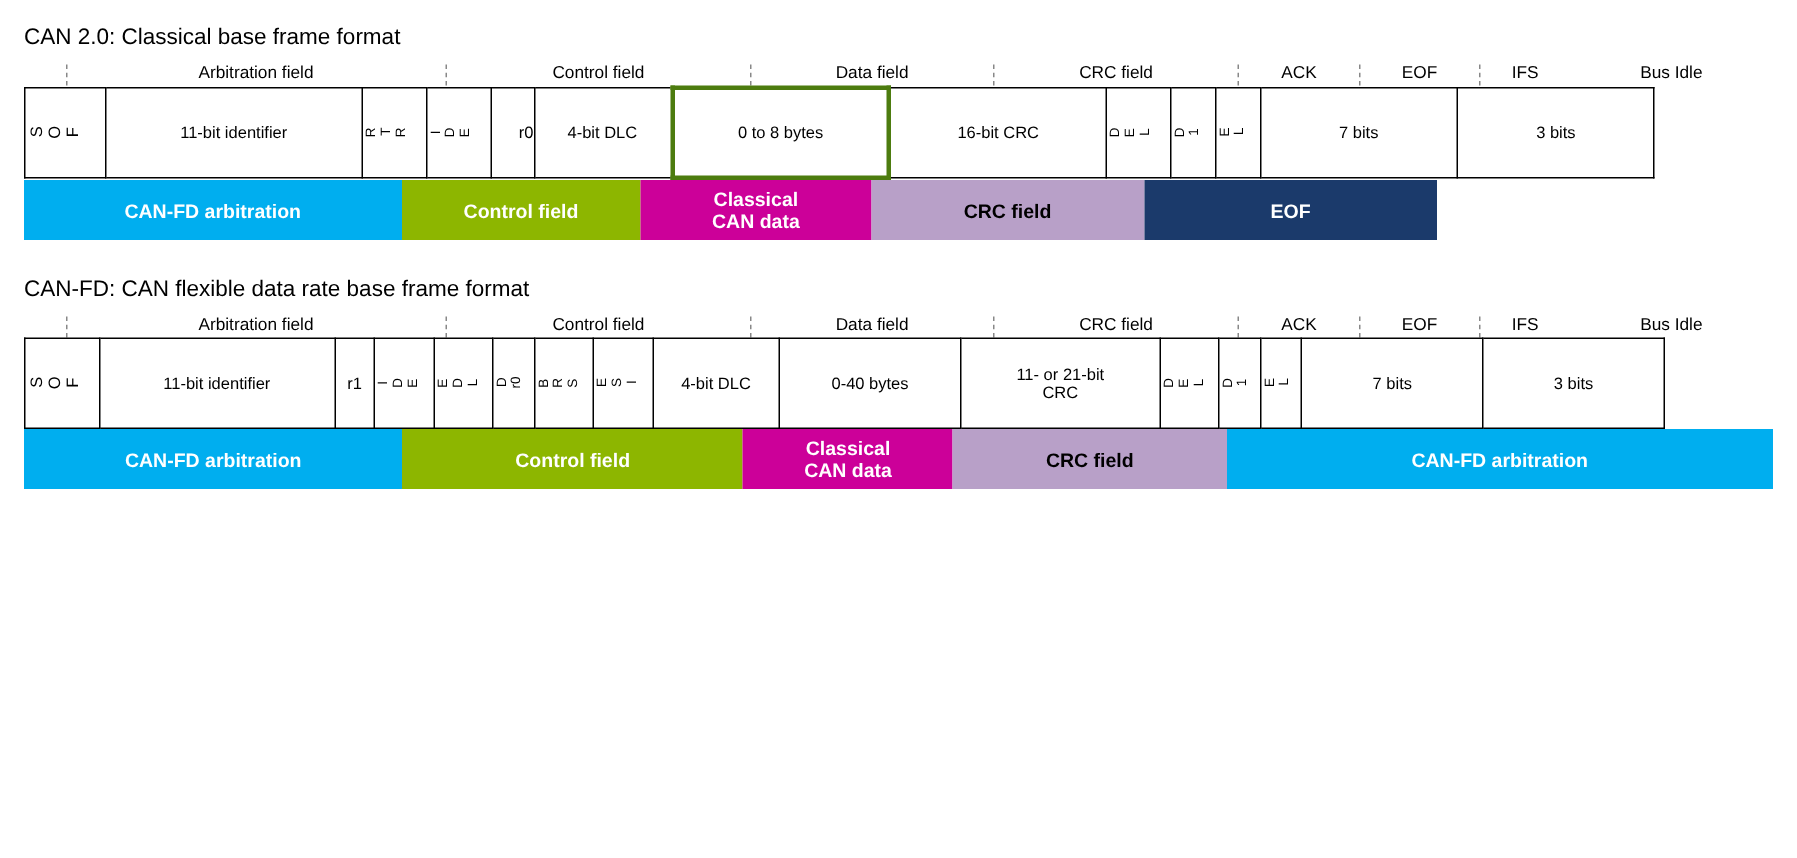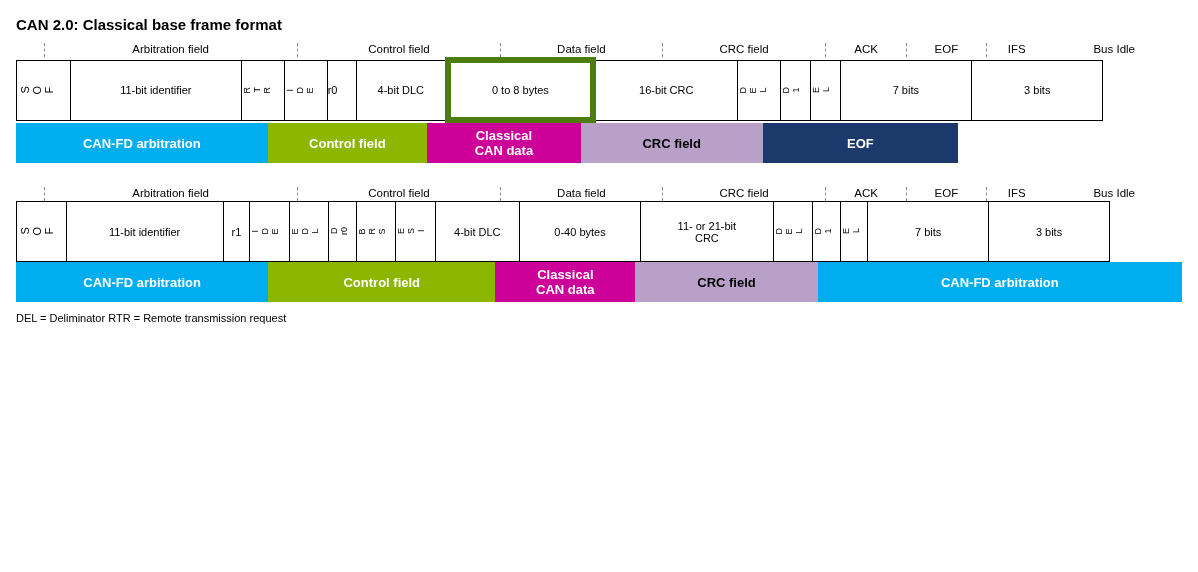--- a/index.html
+++ b/index.html
@@ -6,21 +6,21 @@
     body {
       font-family: Arial, Helvetica, sans-serif;
       font-size: 12px;
       background: #fff;
       color: #000;
       padding: 16px;
       width: 1198px;
     }
     h2 {
       font-size: 15px;
-      font-weight: bold;
+      font-weight: normal;
       margin-bottom: 10px;
       color: #000;
     }
     .diagram-container {
       margin-bottom: 24px;
     }
 
     .sof-cell {
       writing-mode: vertical-rl;
       text-orientation: mixed;
@@ -123,29 +123,29 @@
 T
 R</div>
       </td>
 
       <td style="border:1px solid #000; width:22px; height:60px; text-align:center; vertical-align:middle;">
         <div class="vert-cell small-vert" style="white-space:pre-line;">I
 D
 E</div>
       </td>
 
-      <td style="border:1px solid #000; width:22px; height:60px; text-align:left; vertical-align:middle; font-size:11px;">
+      <td style="border:1px solid #000; width:22px; height:60px; text-align:right; vertical-align:middle; font-size:11px;">
         <span>r0</span>
       </td>
 
       <td style="border:1px solid #000; width:70px; height:60px; text-align:center; vertical-align:middle; font-size:11px;">
         <span>4-bit DLC</span>
       </td>
 
-      <td style="border:6px solid #4d7c0f; width:110px; height:60px; text-align:center; vertical-align:middle; font-size:11px; background:#fff;">
+      <td style="border:3px solid #4d7c0f; width:110px; height:60px; text-align:center; vertical-align:middle; font-size:11px; background:#fff;">
         <span>0 to 8 bytes</span>
       </td>
 
       <td style="border:1px solid #000; width:110px; height:60px; text-align:center; vertical-align:middle; font-size:11px;">
         <span>16-bit CRC</span>
       </td>
 
       <td style="border:1px solid #000; width:20px; height:60px; text-align:center; vertical-align:middle;">
         <div class="vert-cell small-vert" style="white-space:pre-line;">D
 E
@@ -200,20 +200,21 @@
         <span>EOF</span>
       </td>
 
       <td style="width:160px;"></td>
     </tr>
   </tbody>
     </table>
 </div>
 
 <div class="diagram-container">
+  <h2 style="margin-top:10px;">CAN-FD: CAN flexible data rate base frame format</h2>
 
   <table class="main-table" style="margin-bottom:0;">
     <tbody>
         <tr>
       <td style="width:28px;"></td>
       <td style="text-align:center; border-left:1px dashed #888; padding-bottom:2px; font-size:11.5px;" colspan="2">
         <span>Arbitration field</span>
       </td>
       <td style="text-align:center; border-left:1px dashed #888; padding-bottom:2px; font-size:11.5px;" colspan="6">
         <span>Control field</span>
@@ -350,14 +351,13 @@
         <span>CRC field</span>
       </td>
 
       <td style="width:260px; height:40px; background:#00AEEF; text-align:center; vertical-align:middle; font-weight:bold; font-size:13px; color:#fff;">
         <span>CAN-FD arbitration</span>
       </td>
     </tr>
   </tbody>
     </table>
 
-  <p class="footnote" style="margin-top:10px;">DEL = Deliminator     RTR = Remote transmission request</p>
 </div>
 
 </body></html>

